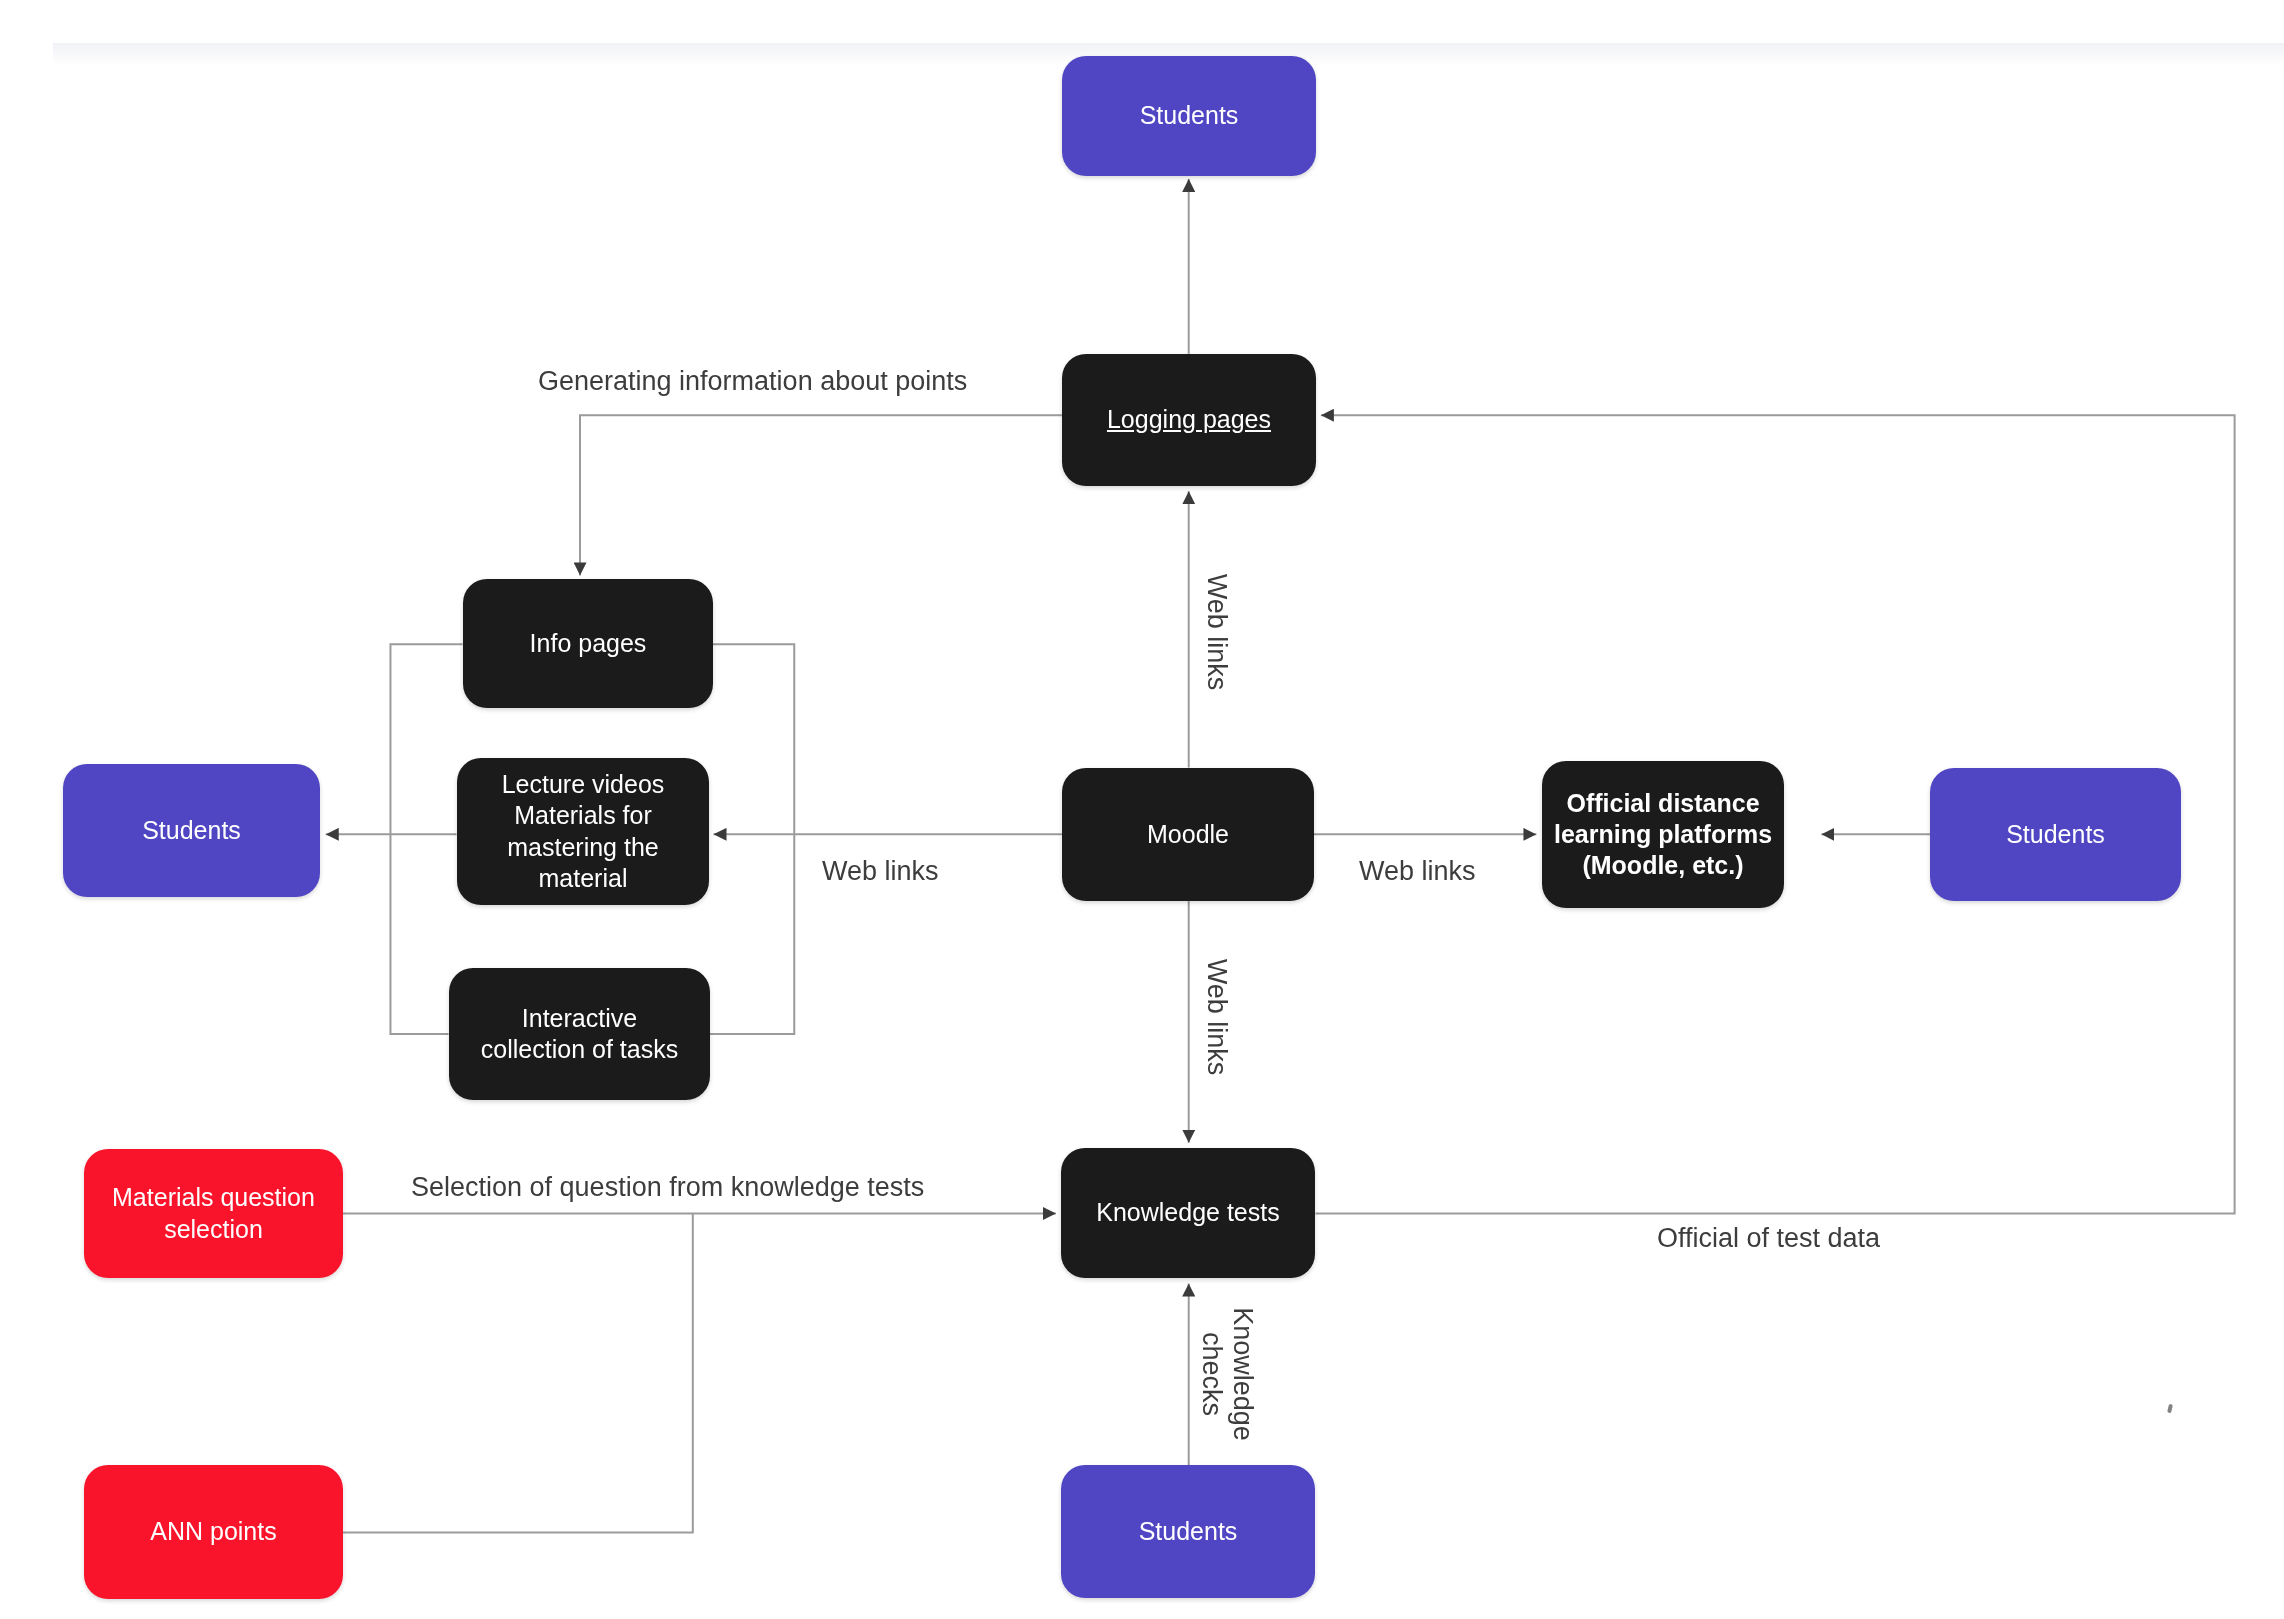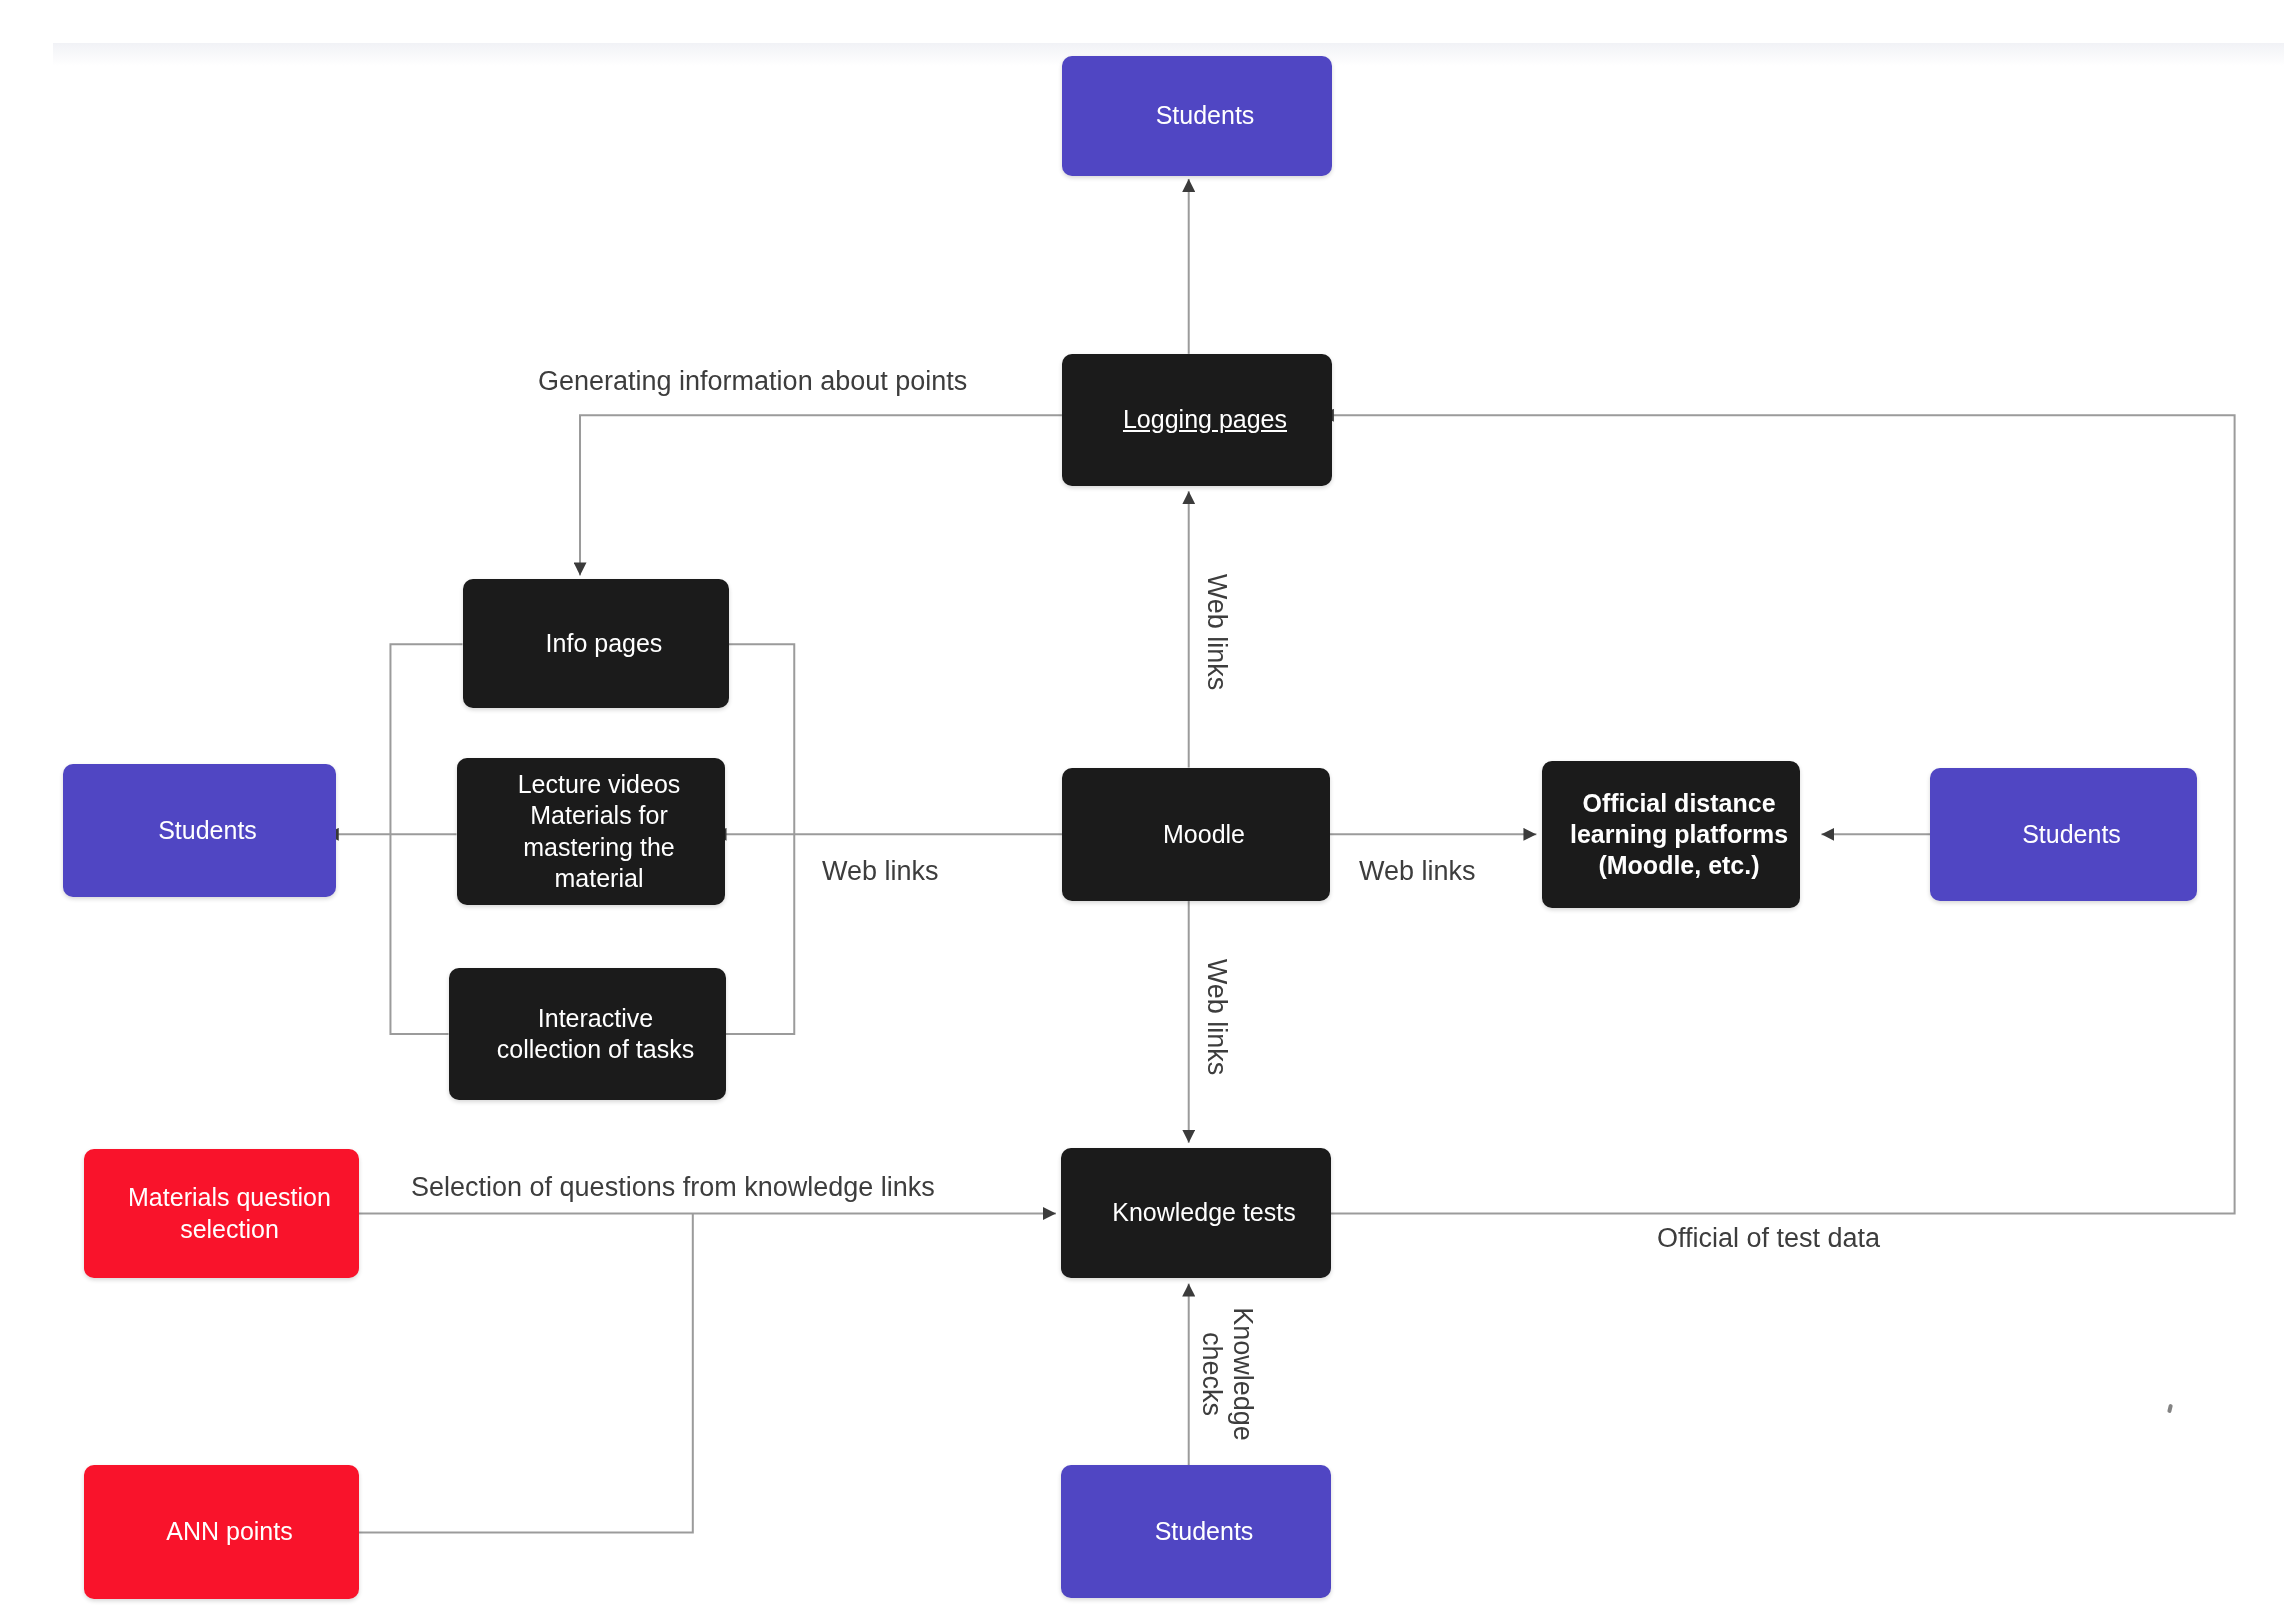--- a/index.html
+++ b/index.html
@@ -21,21 +21,21 @@
   .artifact-band{
     position:absolute;left:53px;top:43px;width:2231px;height:23px;
     background:linear-gradient(180deg,#f1f2f6 0%,#ffffff 100%);
   }
   svg.wires{position:absolute;left:0;top:0;width:2284px;height:1620px;}
   .wire{fill:none;stroke:var(--color-line);stroke-width:3px;}
   .node{
     position:absolute;display:flex;align-items:center;justify-content:center;
     text-align:center;white-space:pre-line;
     color:var(--color-node-text);font-size:25px;line-height:1.25;
-    border-radius:10px;box-shadow:0 2px 4px rgba(0,0,0,0.16);padding-left:16px;
+    border-radius:24px;box-shadow:0 2px 4px rgba(0,0,0,0.16);
   }
   .node.student{background:var(--color-student-box);}
   .node.module{background:var(--color-module-box);}
   .node.model{background:var(--color-model-box);}
   .node.bold{font-weight:700;}
   .elabel{
     position:absolute;color:var(--color-label-text);
     font-size:27px;line-height:1.15;white-space:pre-line;
   }
   .vlabel{
@@ -121,21 +121,21 @@
   </div>
   <div class="node student" style="left:1061px;top:1465px;width:254px;height:133px;">
     <span>Students</span>
   </div>
 
   <div class="elabel" style="left:538px;top:366px;">Generating information about points</div>
   <div class="elabel vlabel" style="left:1216px;top:632px;">Web links</div>
   <div class="elabel" style="left:822px;top:856px;">Web links</div>
   <div class="elabel" style="left:1359px;top:856px;">Web links</div>
   <div class="elabel vlabel" style="left:1216px;top:1017px;">Web links</div>
-  <div class="elabel" style="left:411px;top:1172px;">Selection of questions from knowledge links</div>
+  <div class="elabel" style="left:411px;top:1172px;">Selection of question from knowledge tests</div>
   <div class="elabel" style="left:1657px;top:1223px;">Official of test data</div>
   <div class="elabel vlabel" style="left:1227px;top:1374px;">Knowledge
 checks</div>
 
   <div class="stray-mark"></div>
 
 </div>
 
 
 </body></html>

